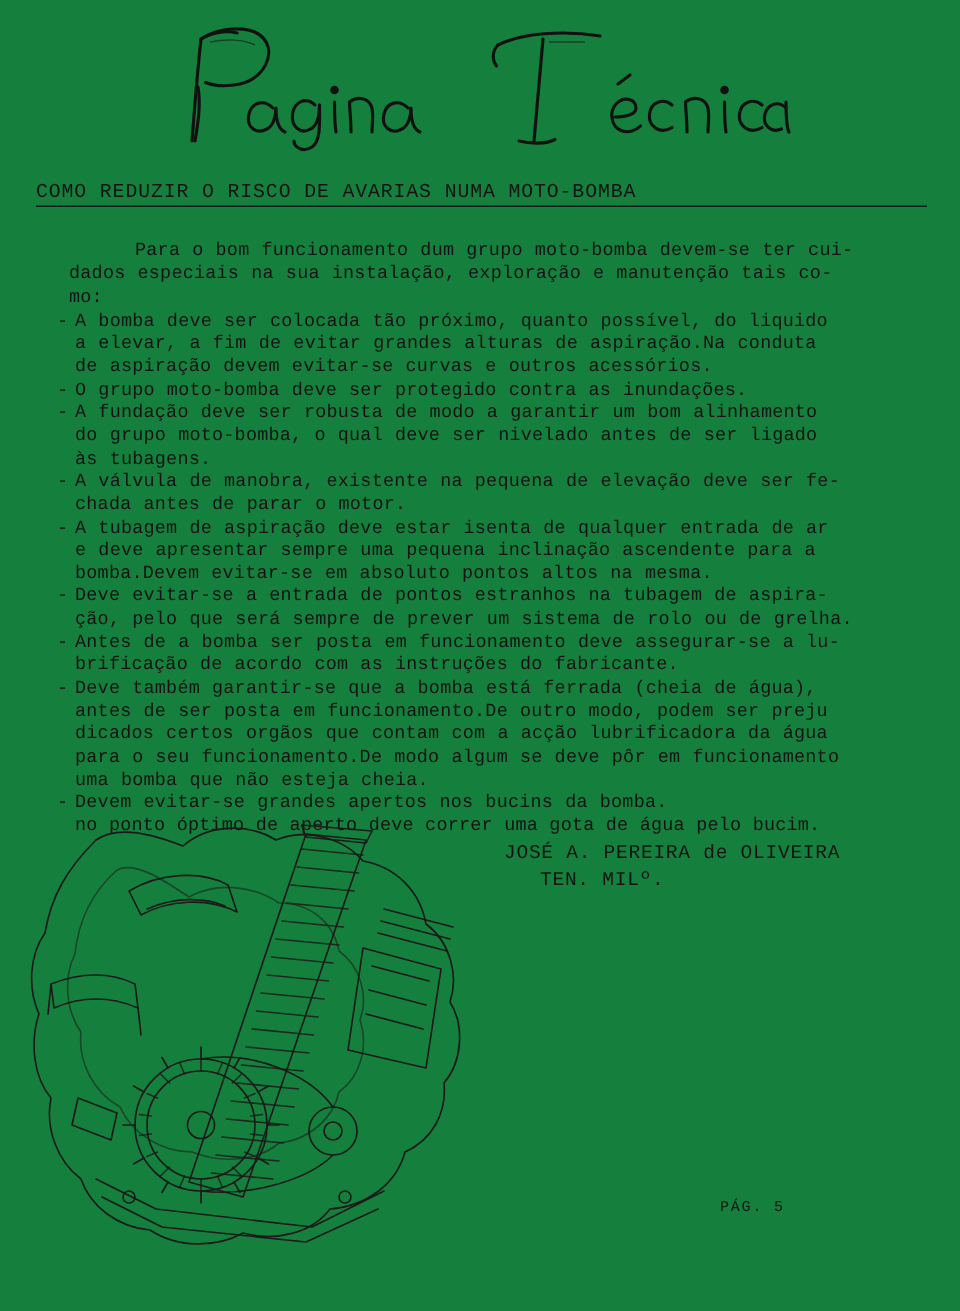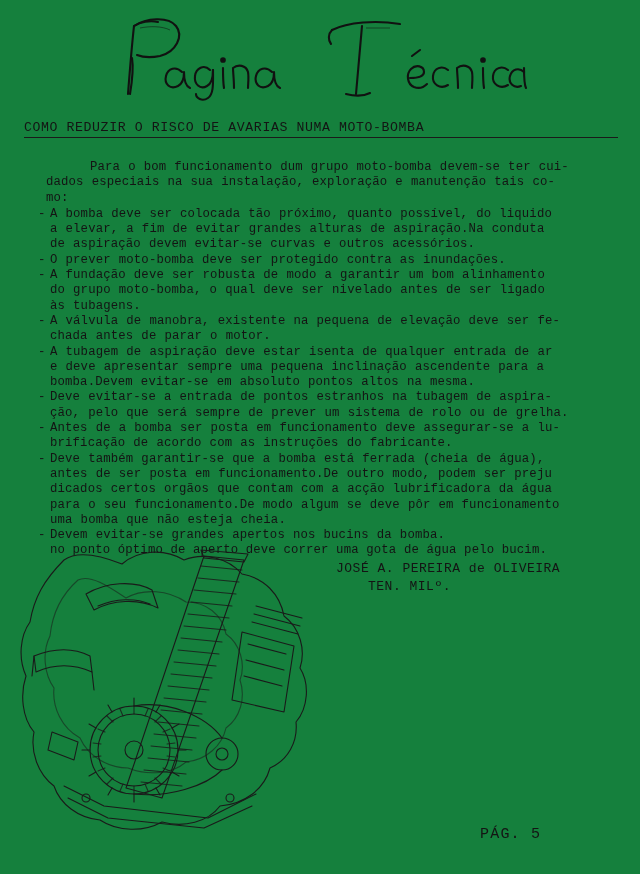--- a/index.html
+++ b/index.html
@@ -91,31 +91,30 @@
   .signature {
     position: absolute;
     top: 560px;
     left: 336px;
     font-size: 13px;
     line-height: 18px;
     letter-spacing: 0.5px;
   }
   .signature .rank {
     display: block;
-    margin-left: 32px;
+    margin-left: 24px;
   }
 
   
   .page-num {
     position: absolute;
     top: 800px;
     left: 480px;
-    font-size: 15px;
+    font-size: 10px;
     letter-spacing: 1.2px;
-    margin-top: 26px;
   }
 
   
   .illustration {
     position: absolute;
     top: 536px;
     left: 8px;
     width: 360px;
     height: 320px;
   }
@@ -183,21 +182,21 @@
 
     <div class="bullet-row">
       <span class="bullet-dash">-</span>
       <span class="bullet-text">A bomba deve ser colocada tão próximo, quanto possível, do liquido
 a elevar, a fim de evitar grandes alturas de aspiração.Na conduta
 de aspiração devem evitar-se curvas e outros acessórios.</span>
     </div>
 
     <div class="bullet-row">
       <span class="bullet-dash">-</span>
-      <span class="bullet-text">O prever moto-bomba deve ser protegido contra as inundações.</span>
+      <span class="bullet-text">O grupo moto-bomba deve ser protegido contra as inundações.</span>
     </div>
 
     <div class="bullet-row">
       <span class="bullet-dash">-</span>
       <span class="bullet-text">A fundação deve ser robusta de modo a garantir um bom alinhamento
 do grupo moto-bomba, o qual deve ser nivelado antes de ser ligado
 às tubagens.</span>
     </div>
 
     <div class="bullet-row">

